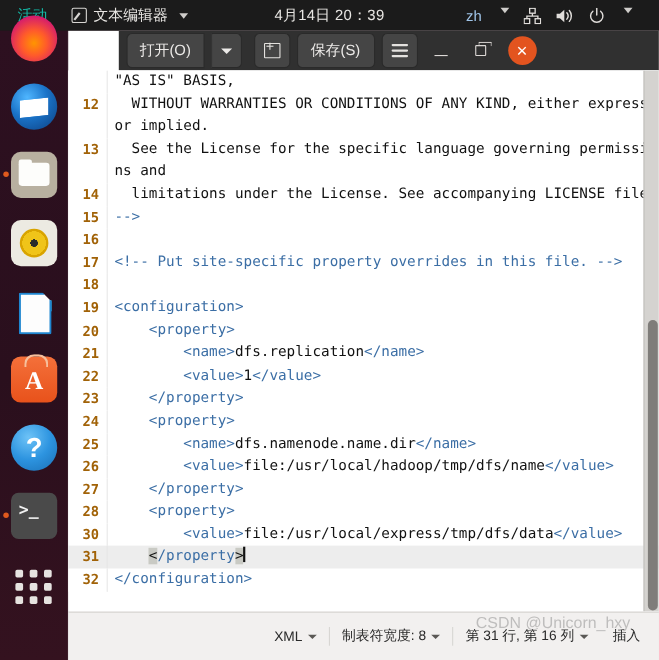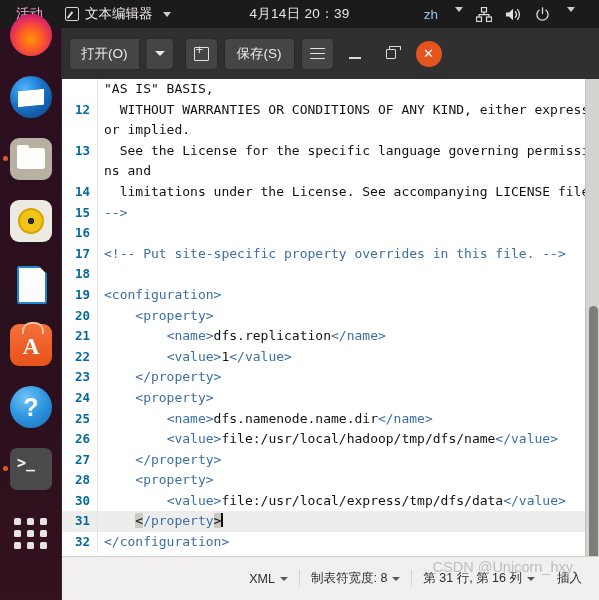--- a/index.html
+++ b/index.html
@@ -9,21 +9,21 @@
     background:#2c0f1c;
     position:relative;
   }
 
   
   #topbar{
     position:absolute; left:0; top:0; width:599px; height:28px;
     background:#1b1b1b; color:#e8e6e3;
     display:flex; align-items:center; font-size:13.5px;
   }
-  .tb-activities{ padding:0 14px 0 16px; color:#f9a8d4; white-space:nowrap; }
+  .tb-activities{ padding:0 14px 0 16px; color:#14b8a6; white-space:nowrap; }
   .tb-app{ display:flex; align-items:center; gap:6px; padding:0 8px; }
   .tb-appicon{
     width:14px;height:14px;border:1.6px solid #d8d6d3;border-radius:2px;
     position:relative;flex:none;
   }
   .tb-appicon:after{
     content:""; position:absolute; left:3px; top:2.5px;
     width:2.2px;height:8px;background:#d8d6d3;
     transform:rotate(38deg); transform-origin:center;
   }
@@ -134,22 +134,22 @@
   .d-apps i{
     position:absolute; width:7px;height:7px;background:#e6e3e0;border-radius:1.5px;
   }
 
   
   #win{
     position:absolute; left:62px; top:28px; width:537px; height:572px;
     background:#fff; display:flex; flex-direction:column; overflow:hidden;
   }
   #headerbar{
-    height:51px; background:#303030; display:flex; align-items:center;
-    padding:0 7px; gap:6px; flex:none; position:relative;
+    height:36px; background:#303030; display:flex; align-items:center;
+    padding:0 7px; gap:6px; flex:none; position:relative;margin-left:46px;
   }
   .hb-btn{
     background:#454545; border:1px solid #2a2a2a; border-radius:5px;
     color:#eceae8; font-size:13.5px; height:32px; display:flex; align-items:center;
     justify-content:center; padding:0 12px; white-space:nowrap;
   }
   .hb-open{ border-radius:5px 0 0 5px; padding:0 11px; }
   .hb-opendrop{ border-radius:0 5px 5px 0; width:28px; padding:0; border-left:1px solid #353535; }
   .arrow-dn{
     width:0;height:0;border-left:5px solid transparent;border-right:5px solid transparent;
@@ -193,21 +193,21 @@
   
   #editorwrap{ flex:1; display:flex; position:relative; overflow:hidden; background:#fff; }
   #editor{
     flex:1; position:relative; overflow:hidden;
     font-family:"DejaVu Sans Mono",monospace; font-size:13px; line-height:20.6px;
   }
   .row{ display:flex; position:relative; min-height:20.6px; }
   .row.cur .gut, .row.cur .code{ background:#ededed; }
   .gut{
     width:36px; flex:none; text-align:right; padding-right:7px;
-    color:#0369a1; font-weight:700; background:#fff;
+    color:#a16207; font-weight:700; background:#fff;
     font-family:"DejaVu Sans Mono",monospace; font-size:12.5px;
     border-right:1px solid #e4e4e4;
   }
   .code{
     flex:1; padding-left:6px; white-space:pre-wrap; word-break:break-all;
     color:#111; background:#fff;
   }
   .tag{ color:#3b6ea5; }
   .txt{ color:#111; }
   .cmt{ color:#3b6ea5; }

